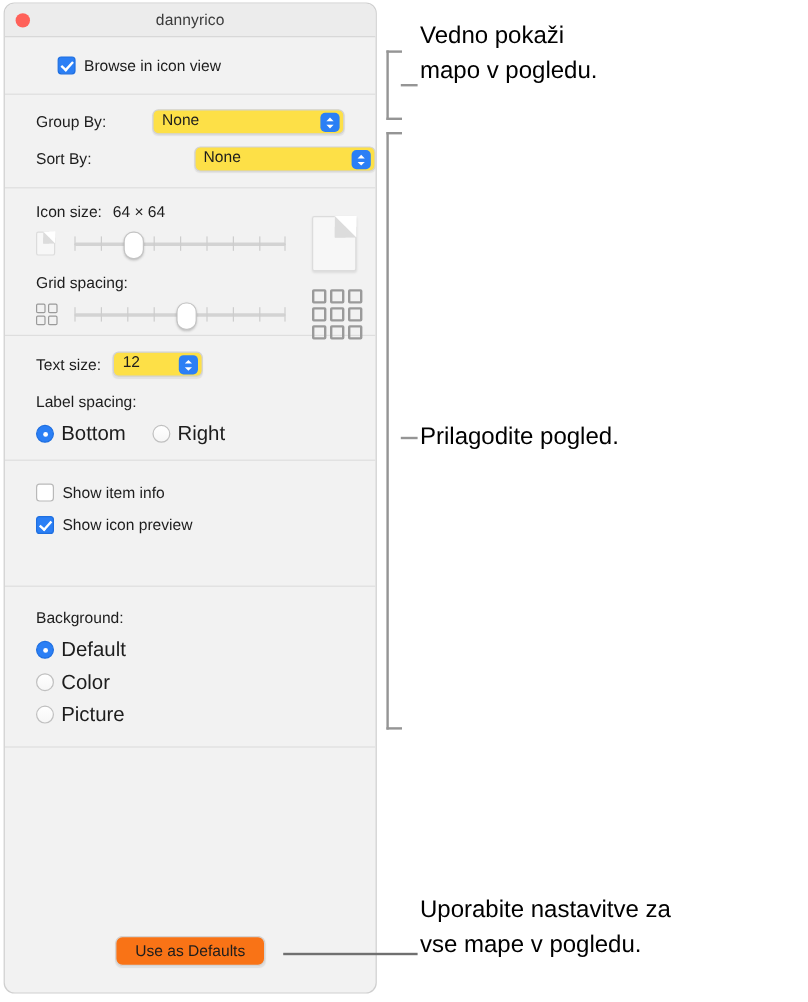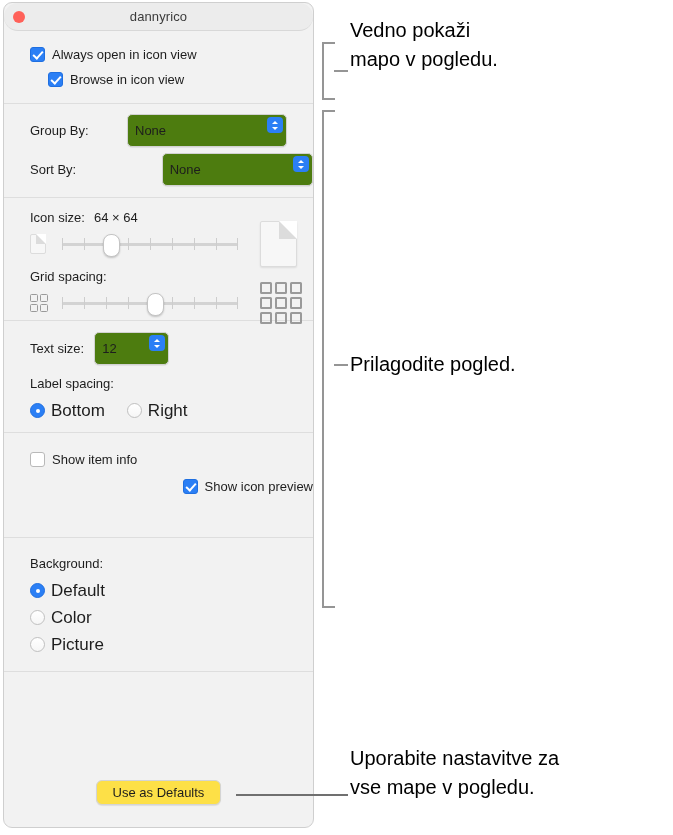--- a/index.html
+++ b/index.html
@@ -30,21 +30,20 @@
   }
 
   .titlebar {
     position: relative;
     height: 27px;
     background: #ececec;
     border-bottom: 1px solid #d8d8d8;
     display: flex;
     align-items: center;
     justify-content: center;
-    border-radius: 14px;
   }
   .close-dot {
     position: absolute;
     left: 9px;
     top: 8px;
     width: 12px;
     height: 12px;
     border-radius: 50%;
     background: #ff6159;
   }
@@ -103,27 +102,27 @@
   }
 
   
   .field-label {
     font-size: 13px;
     color: #1d1d1d;
     white-space: nowrap;
   }
   .popup {
     position: relative;
-    height: 33px;
-    background: #4d7c0f;
+    height: 21px;
+    background: #fde047;
     border: 1px solid #d2d2d2;
     border-radius: 5px;
     box-shadow: 0 1px 1px rgba(0,0,0,.07);
     display: flex;
-    align-items: center;
+    align-items: flex-start;
     box-sizing: border-box;
   }
   .popup .val {
     font-size: 13px;
     color: #1d1d1d;
     padding-left: 7px;
     white-space: nowrap;
   }
   .popup .chev {
     position: absolute;
@@ -283,21 +282,21 @@
   .filler { height: 140px; }
   .footer {
     position: absolute;
     left: 0;
     right: 0;
     bottom: 22px;
     display: flex;
     justify-content: center;
   }
   .defaults-btn {
-    background: #fde047;
+    background: #f97316;
     border: 1px solid #d4d4d4;
     border-radius: 6px;
     box-shadow: 0 1px 1px rgba(0,0,0,.08);
     font-size: 13px;
     color: #1d1d1d;
     padding: 4px 16px;
     font-family: "Liberation Sans", sans-serif;
   }
 
   
@@ -329,24 +328,20 @@
 <body>
 
 <div id="view-options-window">
 
   <div class="titlebar">
     <div class="close-dot"></div>
     <div class="title-text">dannyrico</div>
   </div>
 
   <div class="section" style="padding-top:11px;padding-bottom:11px;">
-    <div class="row">
-      <span class="cb on"></span>
-      <span class="cb-label">Always open in icon view</span>
-    </div>
     <div class="row" style="padding-left:44px;">
       <span class="cb on"></span>
       <span class="cb-label">Browse in icon view</span>
     </div>
   </div>
 
   <div class="section" style="padding-top:10px;padding-bottom:11px;">
     <div class="row">
       <span class="field-label" style="width:97px;">Group By:</span>
       <span class="popup" style="width:160px;">
@@ -440,21 +435,21 @@
       <span class="radio off"></span>
       <span class="radio-label">Right</span>
     </div>
   </div>
 
   <div class="section" style="padding-top:14px;padding-bottom:38px;">
     <div class="row">
       <span class="cb off"></span>
       <span class="cb-label">Show item info</span>
     </div>
-    <div class="row" style="margin-top:2px;justify-content:flex-end;">
+    <div class="row" style="margin-top:2px;">
       <span class="cb on"></span>
       <span class="cb-label">Show icon preview</span>
     </div>
   </div>
 
   <div class="section" style="padding-top:13px;padding-bottom:14px;">
     <div class="row">
       <span class="field-label">Background:</span>
     </div>
     <div class="row" style="margin-top:2px;">

